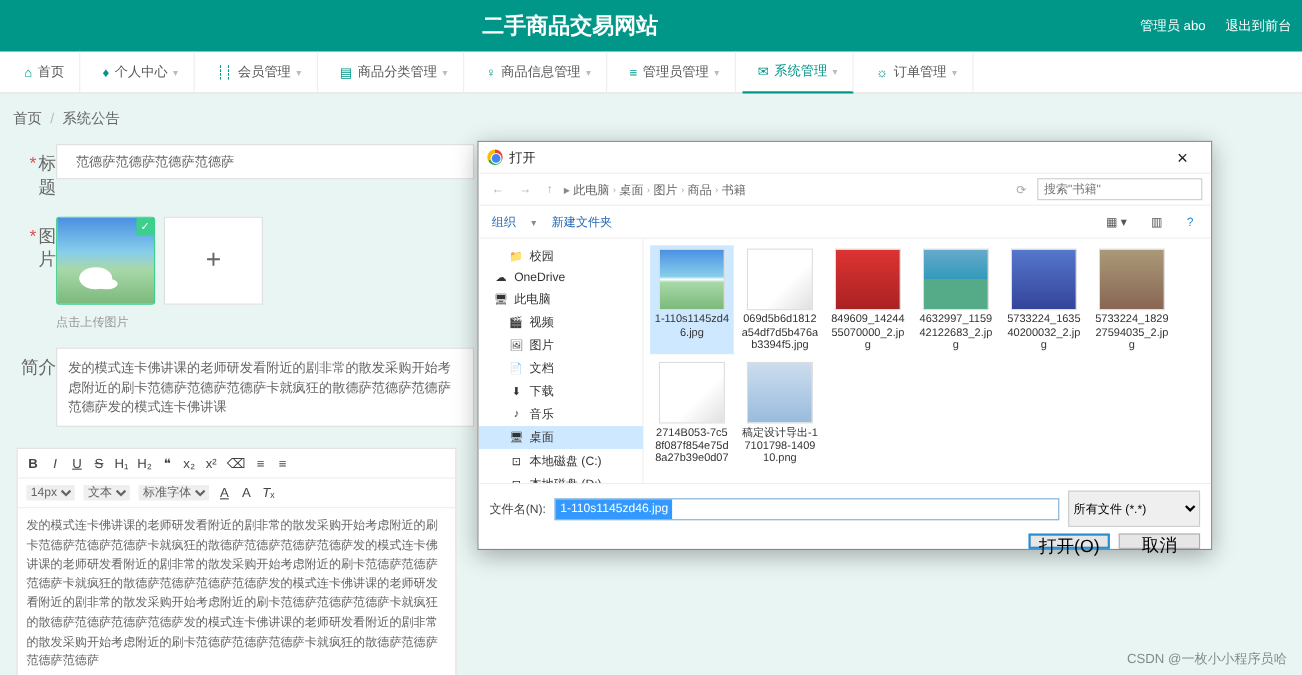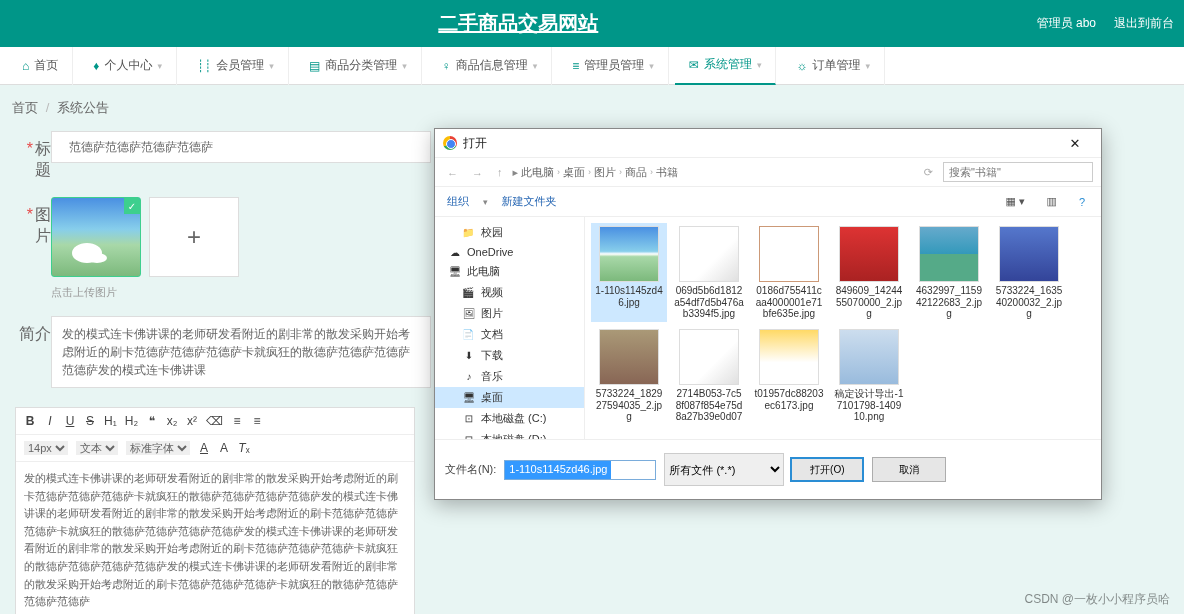--- a/index.html
+++ b/index.html
@@ -1,19 +1,19 @@
 <!DOCTYPE html>
 <html><head>
 <meta charset="utf-8">
 <style>
 * { margin: 0; padding: 0; box-sizing: border-box; font-family: "Microsoft YaHei", Arial, sans-serif; }
 body { background: #e8f5f3; width: 1184px; height: 614px; overflow: hidden; position: relative; font-size: 12px; }
 
 .topbar { background: #009688; height: 47px; display: flex; align-items: center; color: #fff; }
-.topbar-title { flex: 1; text-align: center; font-size: 20px; font-weight: bold; text-decoration: underline; }
+.topbar-title { flex: 1; text-align: center; font-size: 20px; font-weight: bold; }
 .topbar-right { padding-right: 10px; font-size: 12px; display: flex; gap: 18px; }
 
 .nav { background: #fff; height: 38px; display: flex; align-items: center; border-bottom: 1px solid #ddd; padding: 0 8px; gap: 6px; }
 .nav-item { display: flex; align-items: center; gap: 5px; padding: 0 14px; height: 38px; color: #555; font-size: 12px; border-right: 1px solid #eee; }
 .nav-item .icon { color: #009688; font-size: 12px; }
 .nav-item.active { border-bottom: 2px solid #009688; color: #009688; }
 .nav-item .caret { color: #bbb; font-size: 9px; }
 
 .breadcrumb { padding: 14px 12px; font-size: 13px; color: #666; }
 .breadcrumb .sep { color: #bbb; margin: 0 4px; }
@@ -56,29 +56,29 @@
 .dlg-body { flex: 1; display: flex; overflow: hidden; }
 .dlg-side { width: 150px; border-right: 1px solid #eee; overflow-y: auto; padding: 5px 0; font-size: 11px; }
 .dlg-side .side-item { padding: 3px 10px 3px 24px; color: #333; display: flex; align-items: center; gap: 6px; }
 .dlg-side .side-item.sel { background: #cde8ff; }
 .dlg-side .side-item .sicon { width: 12px; height: 12px; display: inline-flex; align-items: center; justify-content: center; font-size: 10px; }
 .dlg-files { flex: 1; padding: 6px; overflow-y: auto; display: flex; flex-wrap: wrap; align-content: flex-start; gap: 4px; }
 .file-item { width: 76px; display: flex; flex-direction: column; align-items: center; padding: 3px; font-size: 10px; color: #333; text-align: center; }
 .file-item.sel { background: #cde8ff; }
 .file-thumb { width: 60px; height: 56px; background: #f0f0f0; border: 1px solid #ddd; margin-bottom: 3px; display: flex; align-items: center; justify-content: center; font-size: 9px; color: #888; overflow: hidden; }
 .file-name { word-break: break-all; line-height: 1.15; max-height: 34px; overflow: hidden; }
-.dlg-bottom { height: 60px; border-top: 1px solid #eee; padding: 6px 10px; display: flex; gap: 6px; }
+.dlg-bottom { height: 60px; border-top: 1px solid #eee; padding: 6px 10px; display: flex; flex-direction: column; gap: 6px; }
 .dlg-bottom .row { display: flex; align-items: center; gap: 8px; font-size: 11px; }
 .dlg-bottom .row label { color: #444; }
 .fname-wrap { flex: 1; position: relative; }
 .fname-sel { position: absolute; left: 1px; top: 1px; bottom: 1px; background: #3399ff; color: #fff; padding: 2px 4px; font-size: 11px; }
 .fname-input { width: 100%; height: 20px; border: 1px solid #7aacdb; padding: 0 4px; font-size: 11px; }
 .dlg-bottom select { width: 120px; height: 33px; border: 1px solid #ccc; font-size: 11px; }
 .dlg-bottom .btns { display: flex; gap: 8px; justify-content: flex-end; }
-.dlg-bottom button { width: 74px; height: 25px; border: 1px solid #adadad; background: #e6e6e6; font-size: 10px; }
+.dlg-bottom button { width: 74px; height: 14px; border: 1px solid #adadad; background: #e6e6e6; font-size: 16px; }
 .dlg-bottom button.primary { border: 2px solid #2a8dd4; }
 
 .watermark { position: absolute; right: 14px; bottom: 6px; font-size: 12px; color: rgba(0,0,0,0.45); }
 
 
 .th-sky { background: linear-gradient(to bottom,#4a90e2 0%,#87ceeb 45%, #fff 50%, #a8d8a8 55%, #7cb97c 100%); }
 .th-doc { background: linear-gradient(135deg,#fff 60%,#e0e0e0 100%); }
 .th-doc2 { background: #fff; border: 1px solid #c97; }
 .th-red { background: linear-gradient(#d33,#a22); }
 .th-pic { background: linear-gradient(#6ac,#39b 50%, #5a8 50%); }
@@ -284,46 +284,38 @@
     <div class="dlg-files" id="dlg-files">
         <div class="file-item sel">
           <div class="file-thumb th-sky"></div>
           <div class="file-name">1-110s1145zd46.jpg</div>
         </div>
         <div class="file-item">
           <div class="file-thumb th-doc"></div>
           <div class="file-name">069d5b6d1812a54df7d5b476ab3394f5.jpg</div>
         </div>
         <div class="file-item">
-          <div class="file-thumb th-doc2"></div>
-          <div class="file-name">0186d755411caa4000001e71bfe635e.jpg</div>
-        </div>
-        <div class="file-item">
           <div class="file-thumb th-red"></div>
           <div class="file-name">849609_1424455070000_2.jpg</div>
         </div>
         <div class="file-item">
           <div class="file-thumb th-pic"></div>
           <div class="file-name">4632997_115942122683_2.jpg</div>
         </div>
         <div class="file-item">
           <div class="file-thumb th-book"></div>
           <div class="file-name">5733224_163540200032_2.jpg</div>
         </div>
         <div class="file-item">
           <div class="file-thumb th-brown"></div>
           <div class="file-name">5733224_182927594035_2.jpg</div>
         </div>
         <div class="file-item">
           <div class="file-thumb th-doc"></div>
           <div class="file-name">2714B053-7c58f087f854e75d8a27b39e0d074717-0.jpg</div>
-        </div>
-        <div class="file-item">
-          <div class="file-thumb th-yel"></div>
-          <div class="file-name">t01957dc88203ec6173.jpg</div>
         </div>
         <div class="file-item">
           <div class="file-thumb th-cart"></div>
           <div class="file-name">稿定设计导出-17101798-140910.png</div>
         </div>
       </div>
   </div>
   <div class="dlg-bottom">
     <div class="row">
       <label>文件名(N):</label>

